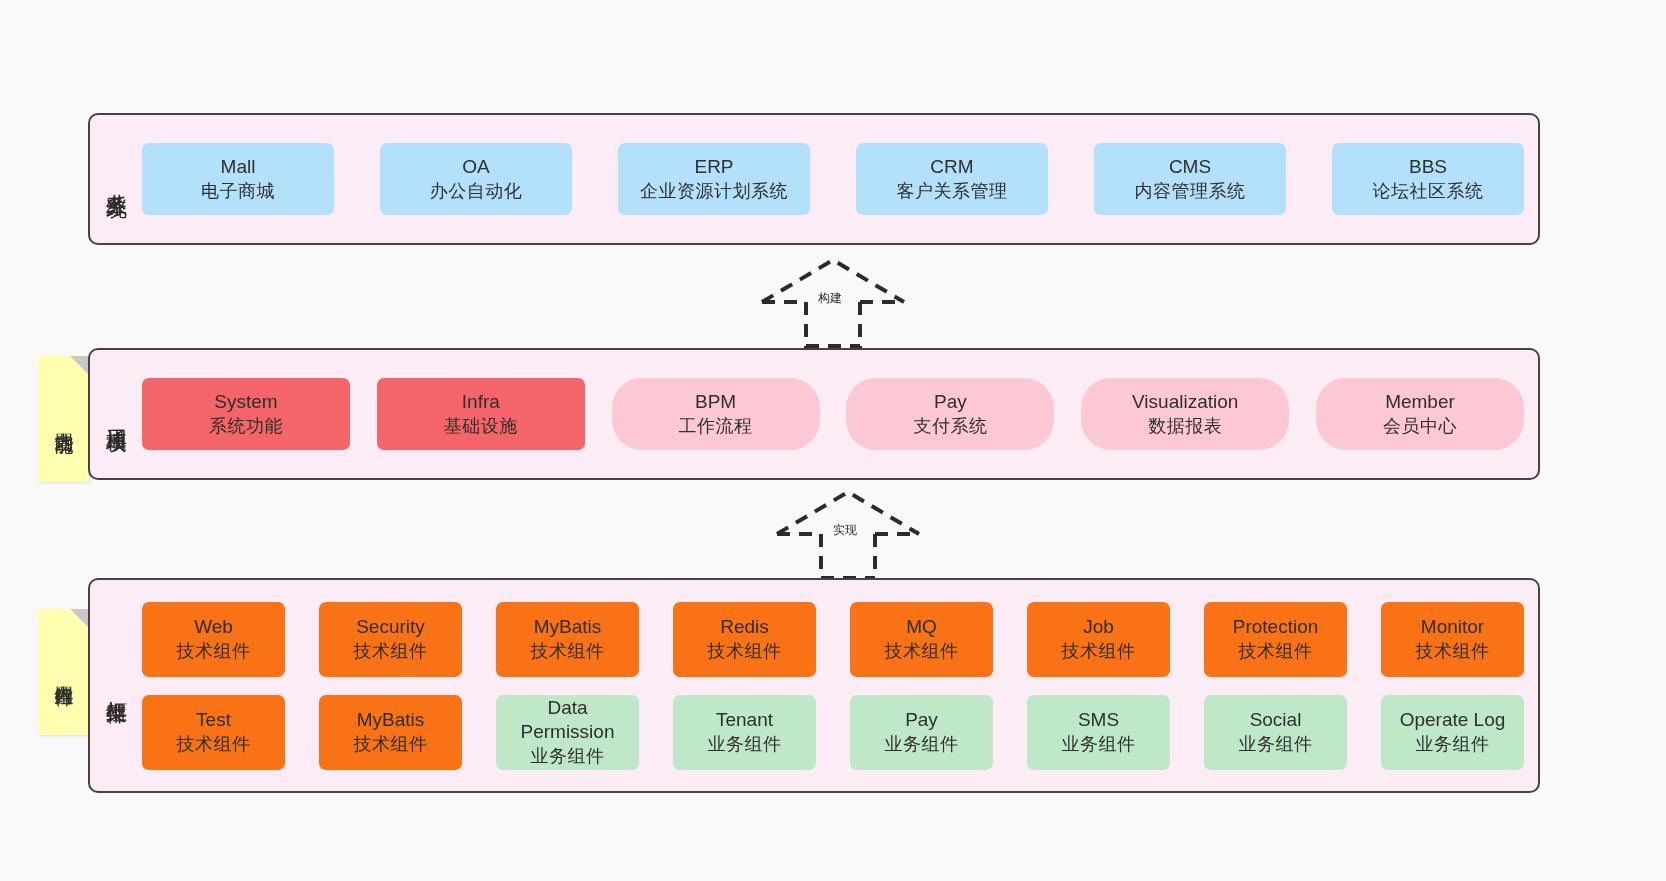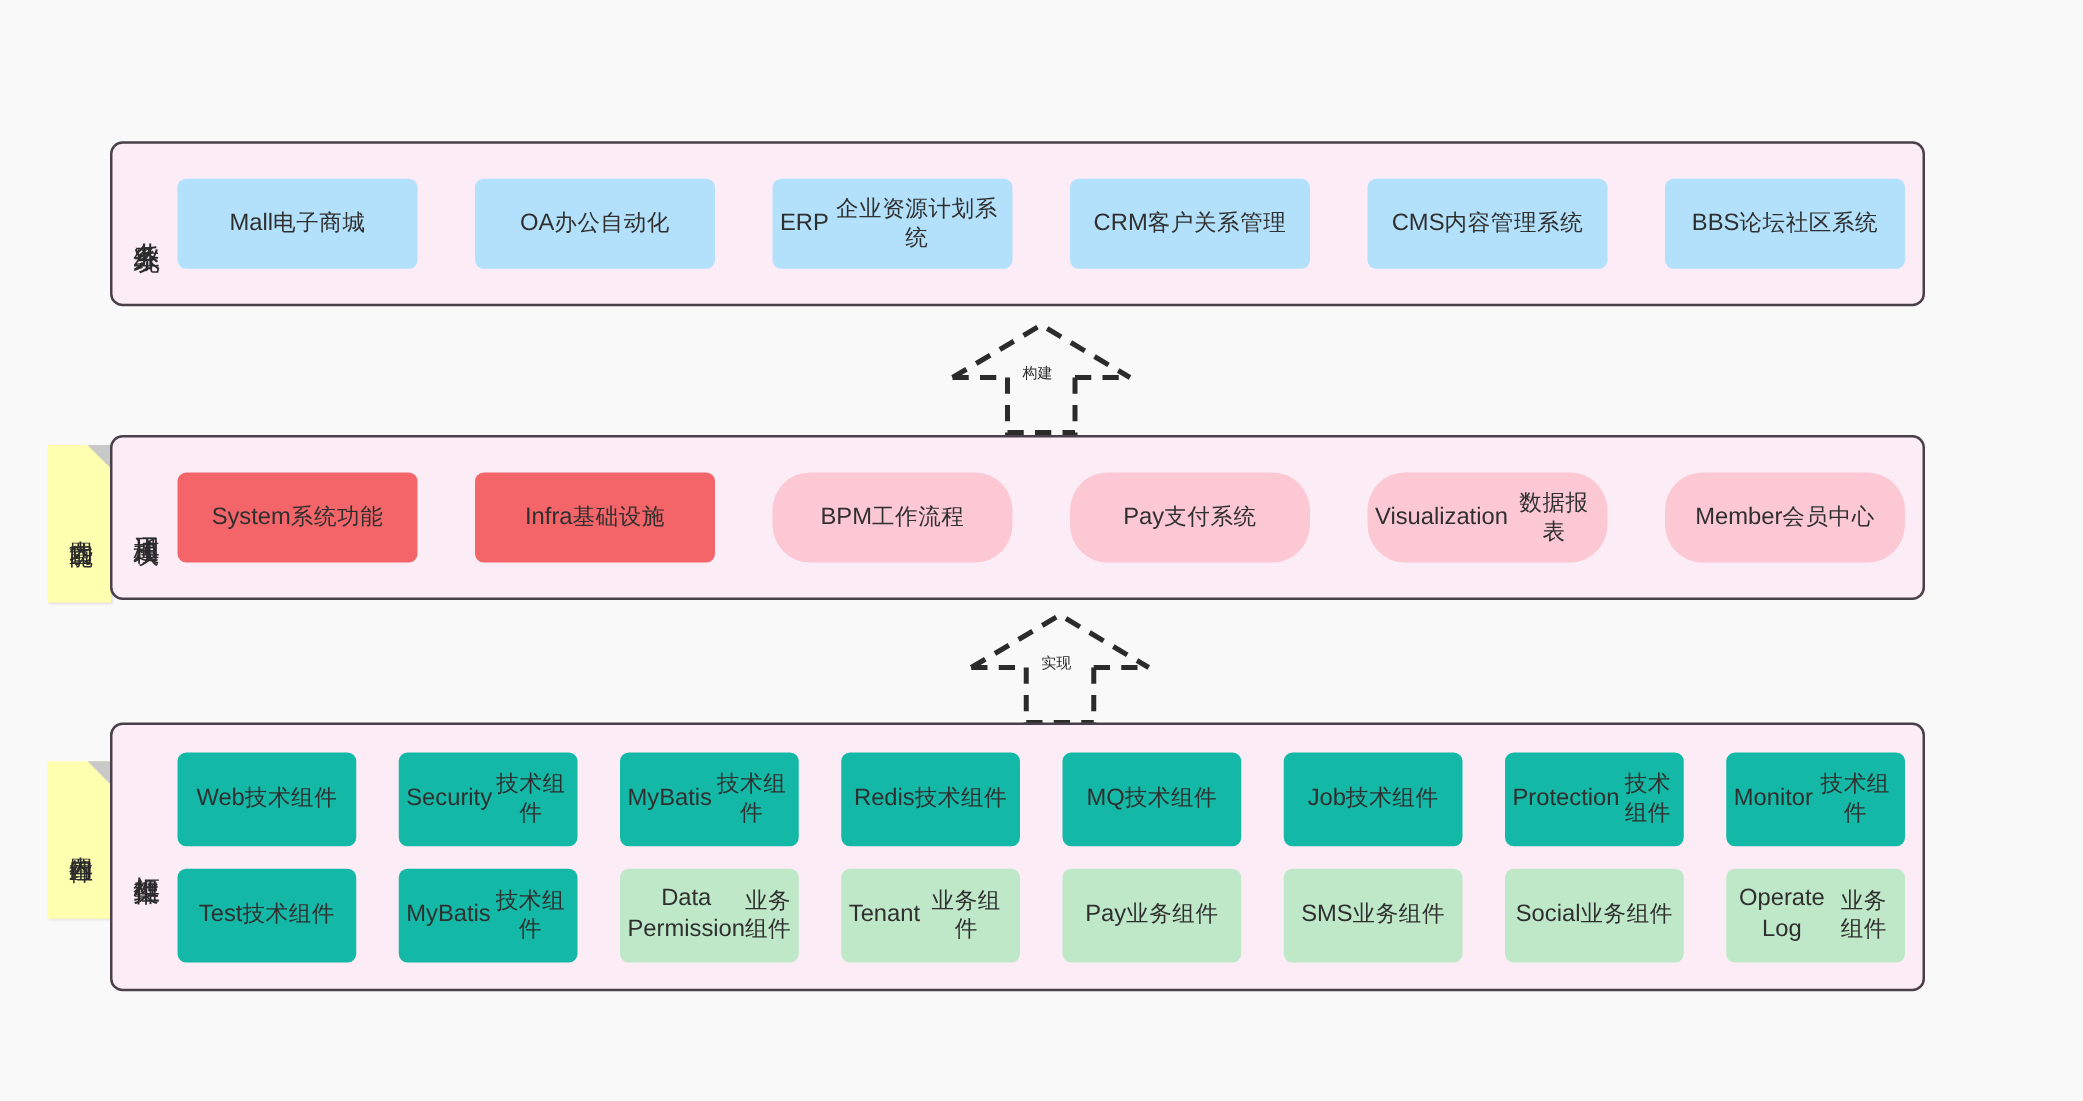--- a/index.html
+++ b/index.html
@@ -59,54 +59,54 @@
   .row {
     display: flex;
     gap: 0;
     justify-content: space-between;
   }
 
   
   .card {
     border-radius: 7px;
     display: flex;
-    flex-direction: row;
+    flex-direction: column;
     align-items: center;
     justify-content: center;
     text-align: center;
     box-sizing: border-box;
     color: #2f2f2f;
     padding: 4px 6px;
   }
   .card .en {
     font-size: 19px;
     line-height: 1.3;
   }
   .card .cn {
     font-size: 18px;
     line-height: 1.3;
     letter-spacing: 0.5px;
   }
 
   .c-blue      { background: #b3e0fb; }
   .c-red       { background: #f4656a; }
   .c-pink      { background: #fcc8d4; border-radius: 30px; }
-  .c-green     { background: #14b8a6; }
+  .c-green     { background: #f97316; }
   .c-lightgreen{ background: #bfe8c9; }
 
   
   #layer-business {
     left: 88px; top: 113px; width: 1452px; height: 132px;
   }
   #layer-business .card { width: 192px; height: 72px; }
 
   #layer-common {
     left: 88px; top: 348px; width: 1452px; height: 132px;
   }
-  #layer-common .card { width: 192px; height: 72px; }
+  #layer-common .card { width: 208px; height: 72px; }
 
   #layer-framework {
     left: 88px; top: 578px; width: 1452px; height: 215px;
   }
   #layer-framework .card { width: 143px; height: 75px; }
 
   
   .sticky {
     position: absolute;
     width: 51px;

